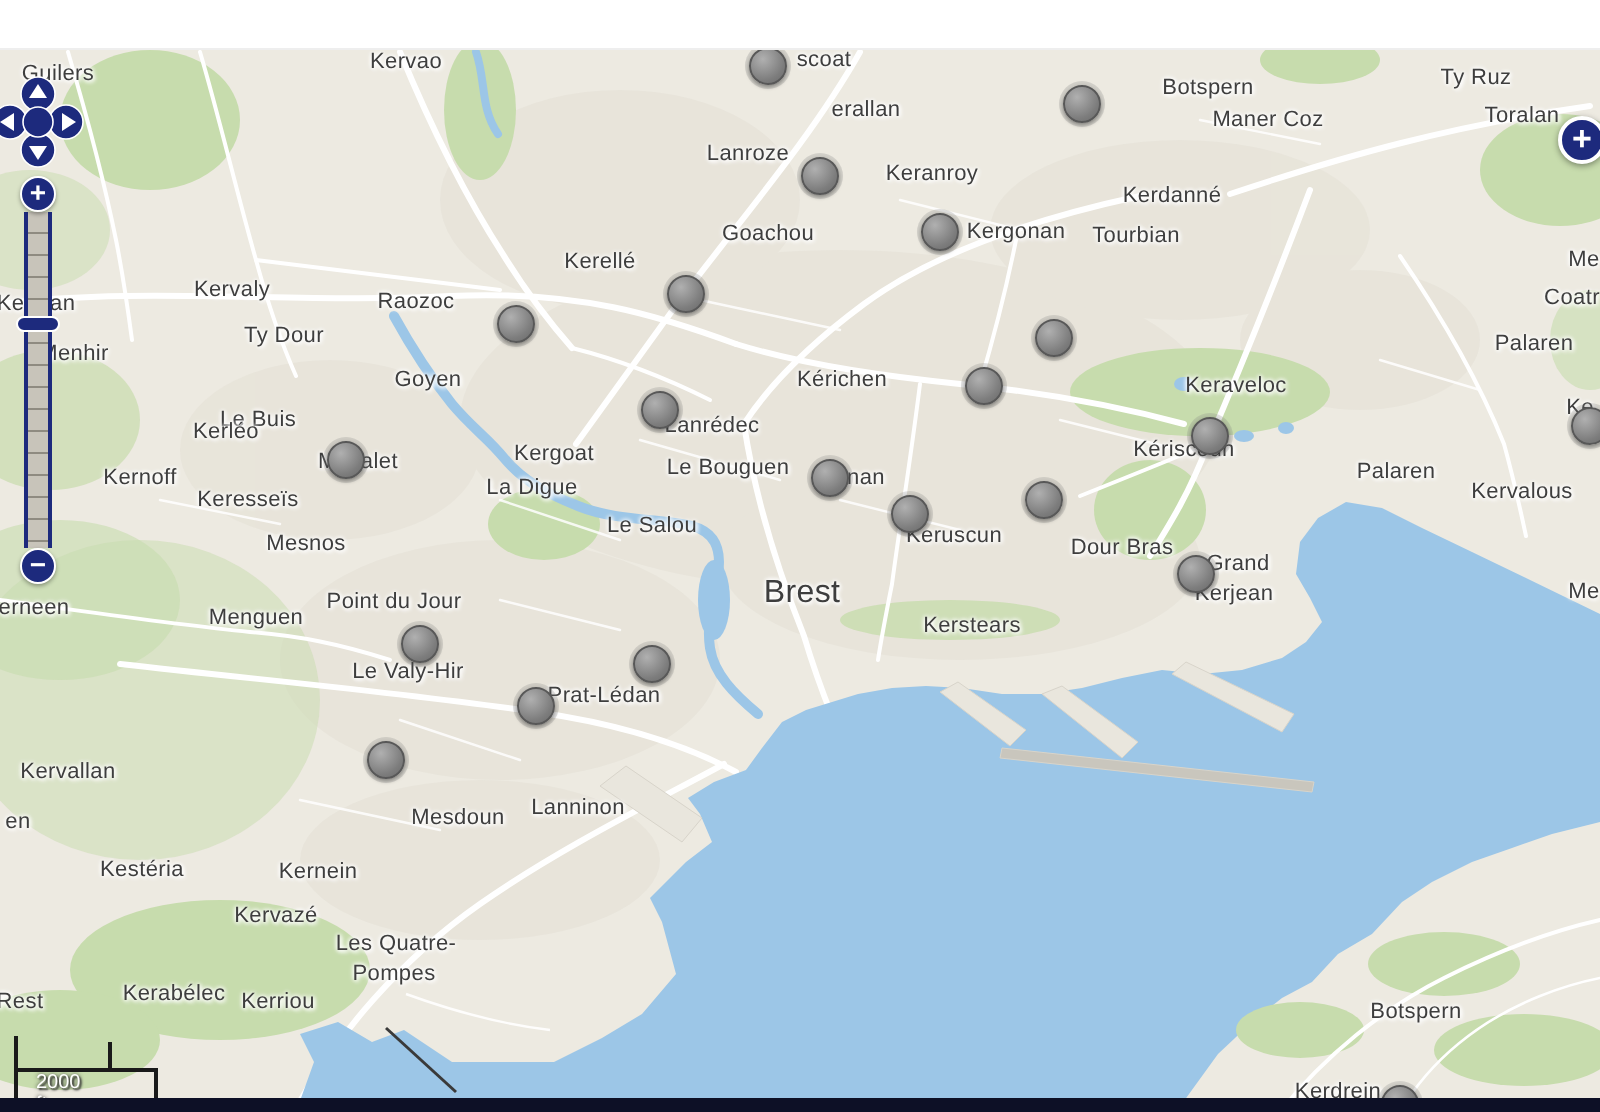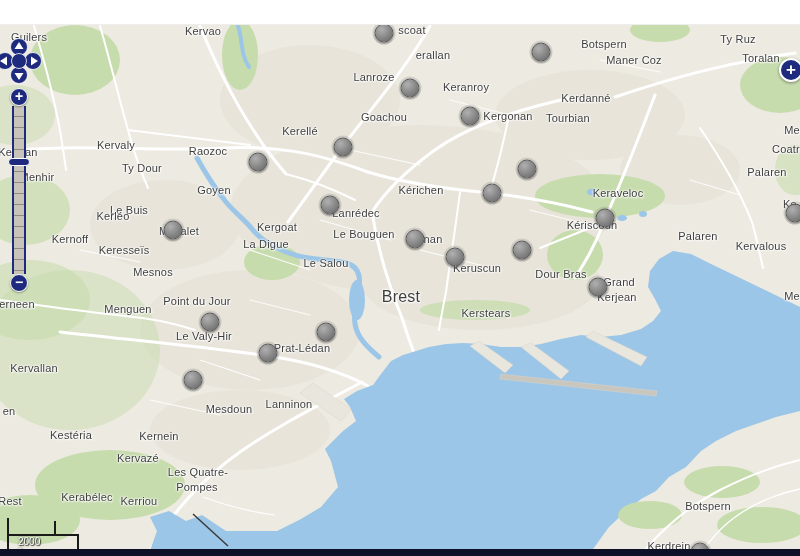--- a/index.html
+++ b/index.html
@@ -208,21 +208,21 @@
       <div class="map-label" style="left: 619px; top: 282px;">Grand</div>
       <div class="map-label" style="left: 617px; top: 297px;">Kerjean</div>
       <div class="map-label" style="left: 792px; top: 296px;">Me</div>
       <div class="map-label" style="left: 401px; top: 297px; font-size: 16px;">Brest</div>
       <div class="map-label" style="left: 486px; top: 313px;">Kerstears</div>
       <div class="map-label" style="left: 197px; top: 301px;">Point du Jour</div>
       <div class="map-label" style="left: 128px; top: 309px;">Menguen</div>
       <div class="map-label" style="left: 17px; top: 304px;">erneen</div>
       <div class="map-label" style="left: 204px; top: 336px;">Le Valy-Hir</div>
       <div class="map-label" style="left: 302px; top: 348px;">Prat-Lédan</div>
-      <div class="map-label" style="left: 34px; top: 368px;">Kervallan</div>
+      <div class="map-label" style="left: 34px; top: 386px;">Kervallan</div>
       <div class="map-label" style="left: 217px; top: 409px; padding-left: 24px;">Mesdoun</div>
       <div class="map-label" style="left: 289px; top: 404px;">Lanninon</div>
       <div class="map-label" style="left: 9px; top: 411px;">en</div>
       <div class="map-label" style="left: 71px; top: 435px;">Kestéria</div>
       <div class="map-label" style="left: 159px; top: 436px;">Kernein</div>
       <div class="map-label" style="left: 138px; top: 458px;">Kervazé</div>
       <div class="map-label" style="left: 198px; top: 472px;">Les Quatre-</div>
       <div class="map-label" style="left: 197px; top: 487px;">Pompes</div>
       <div class="map-label" style="left: 10px; top: 501px;">Rest</div>
       <div class="map-label" style="left: 87px; top: 497px;">Kerabélec</div>

